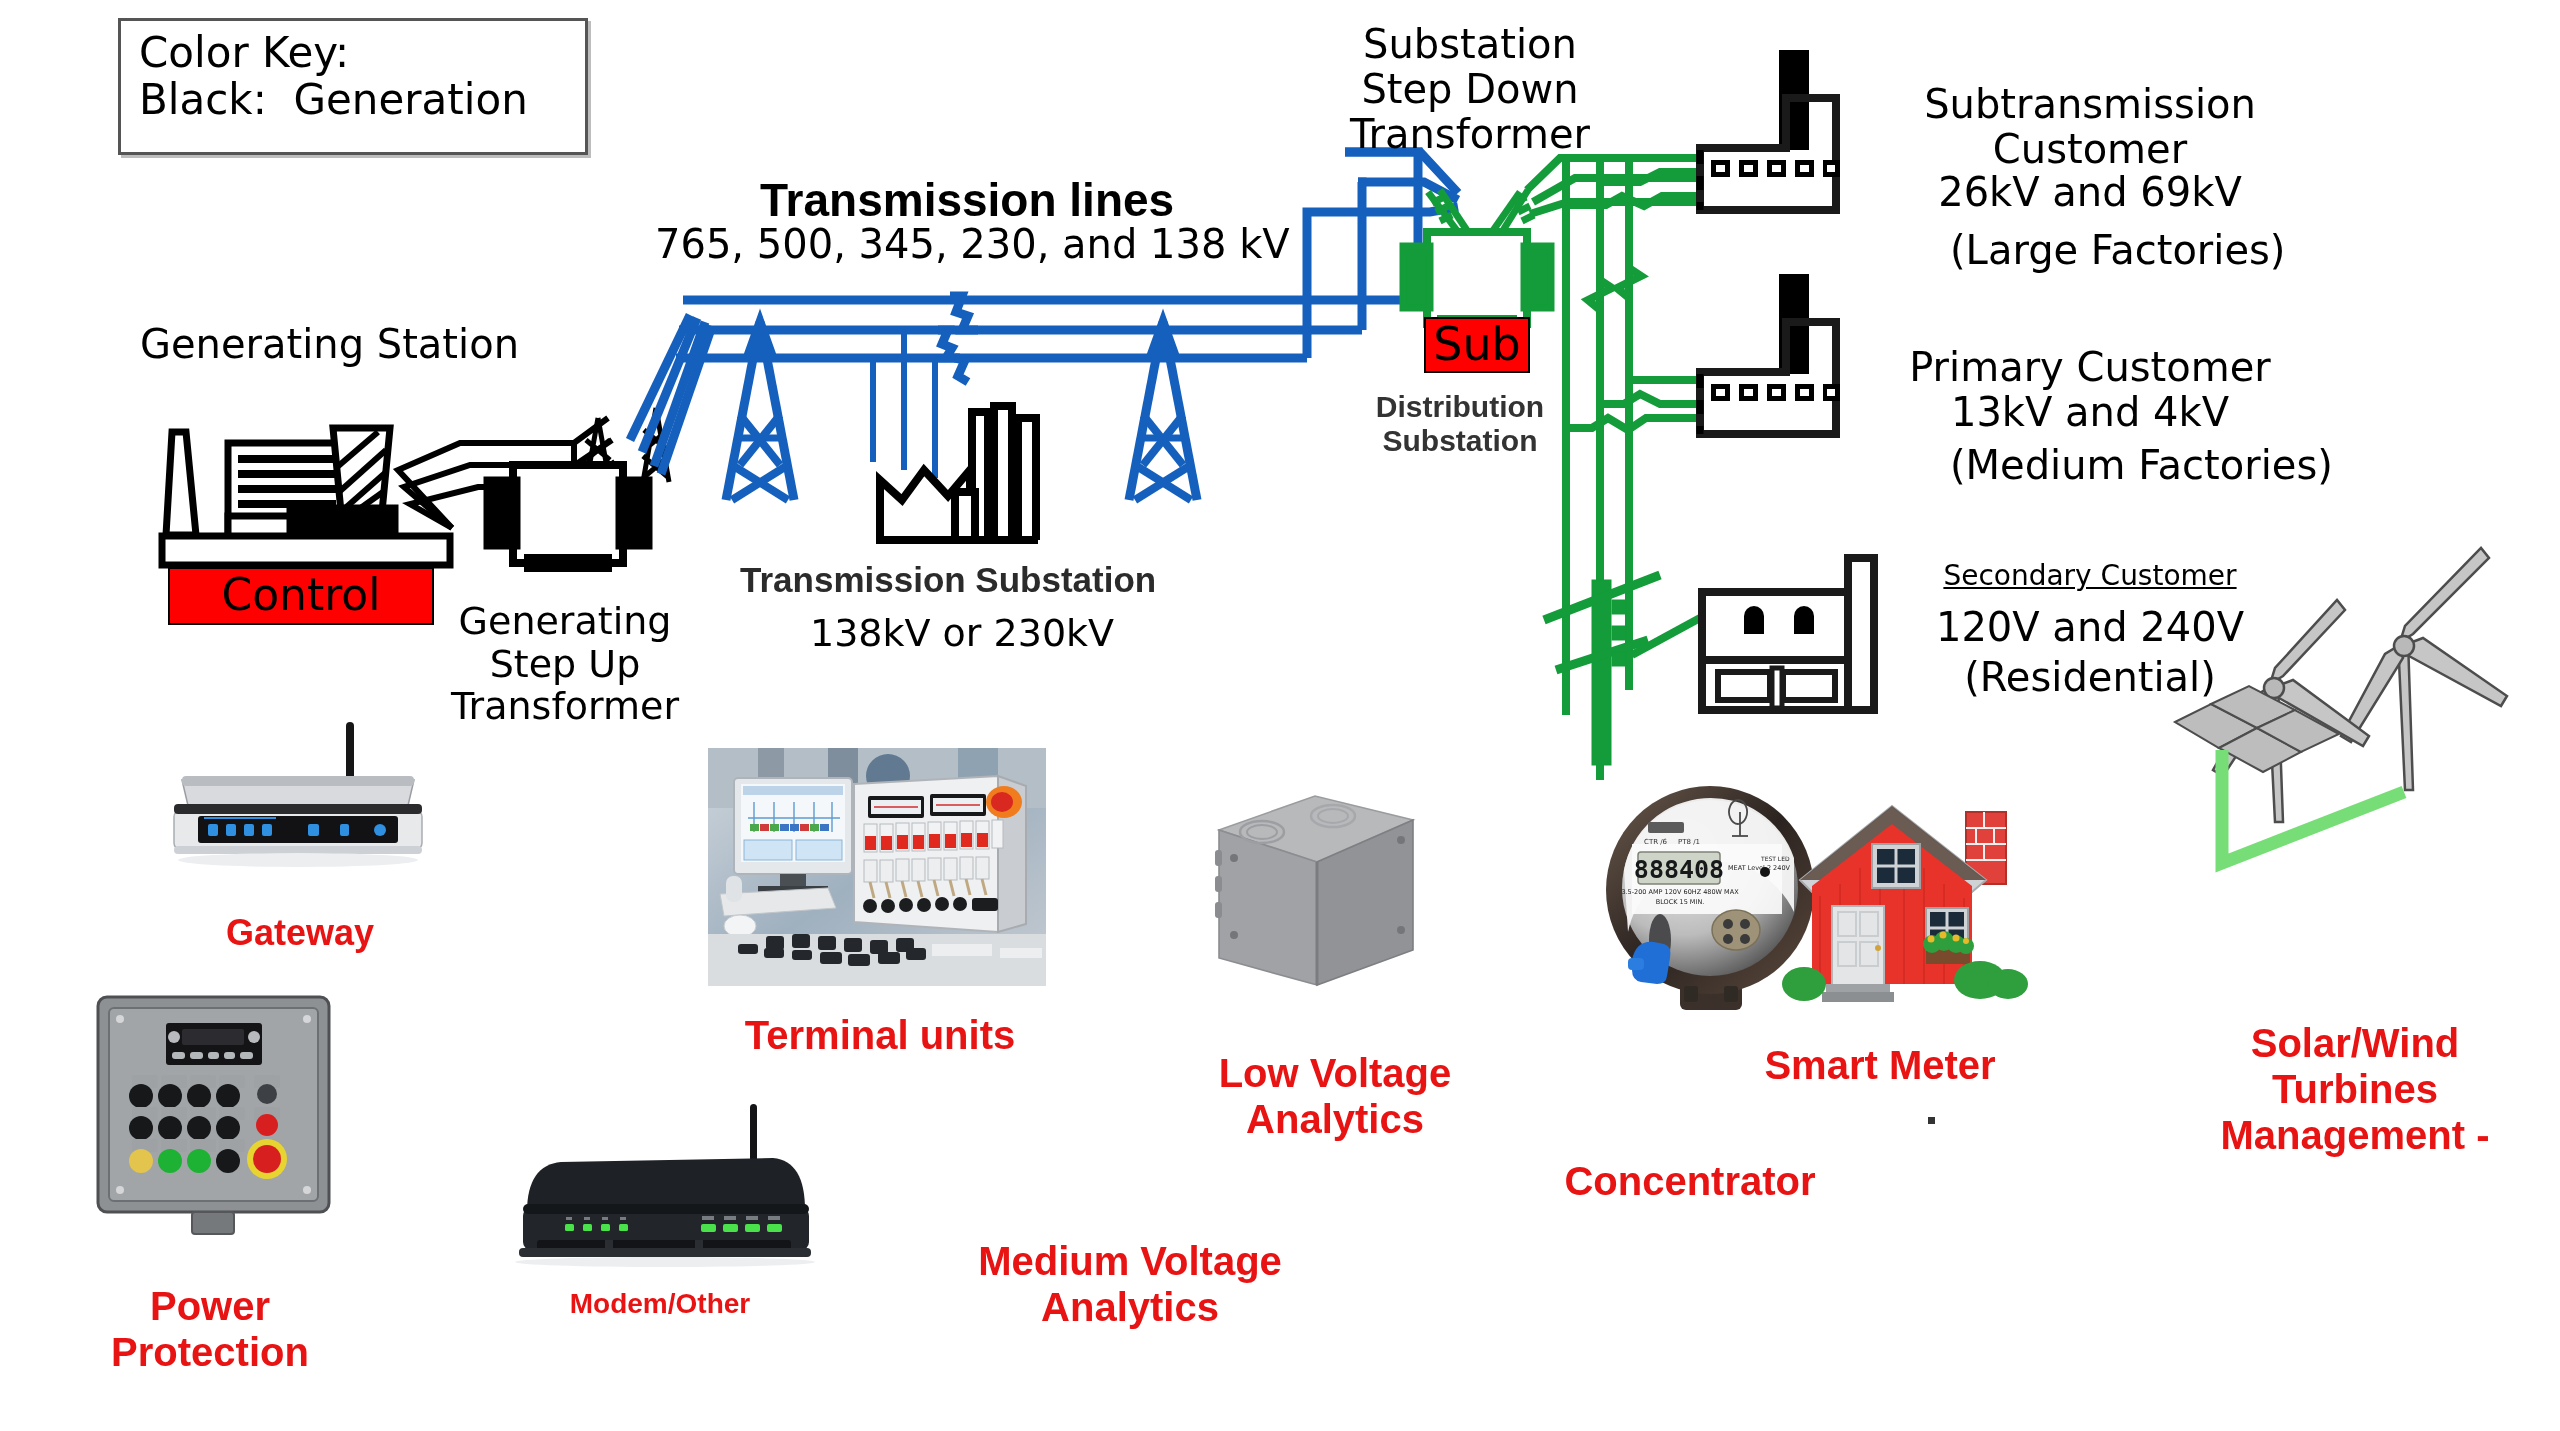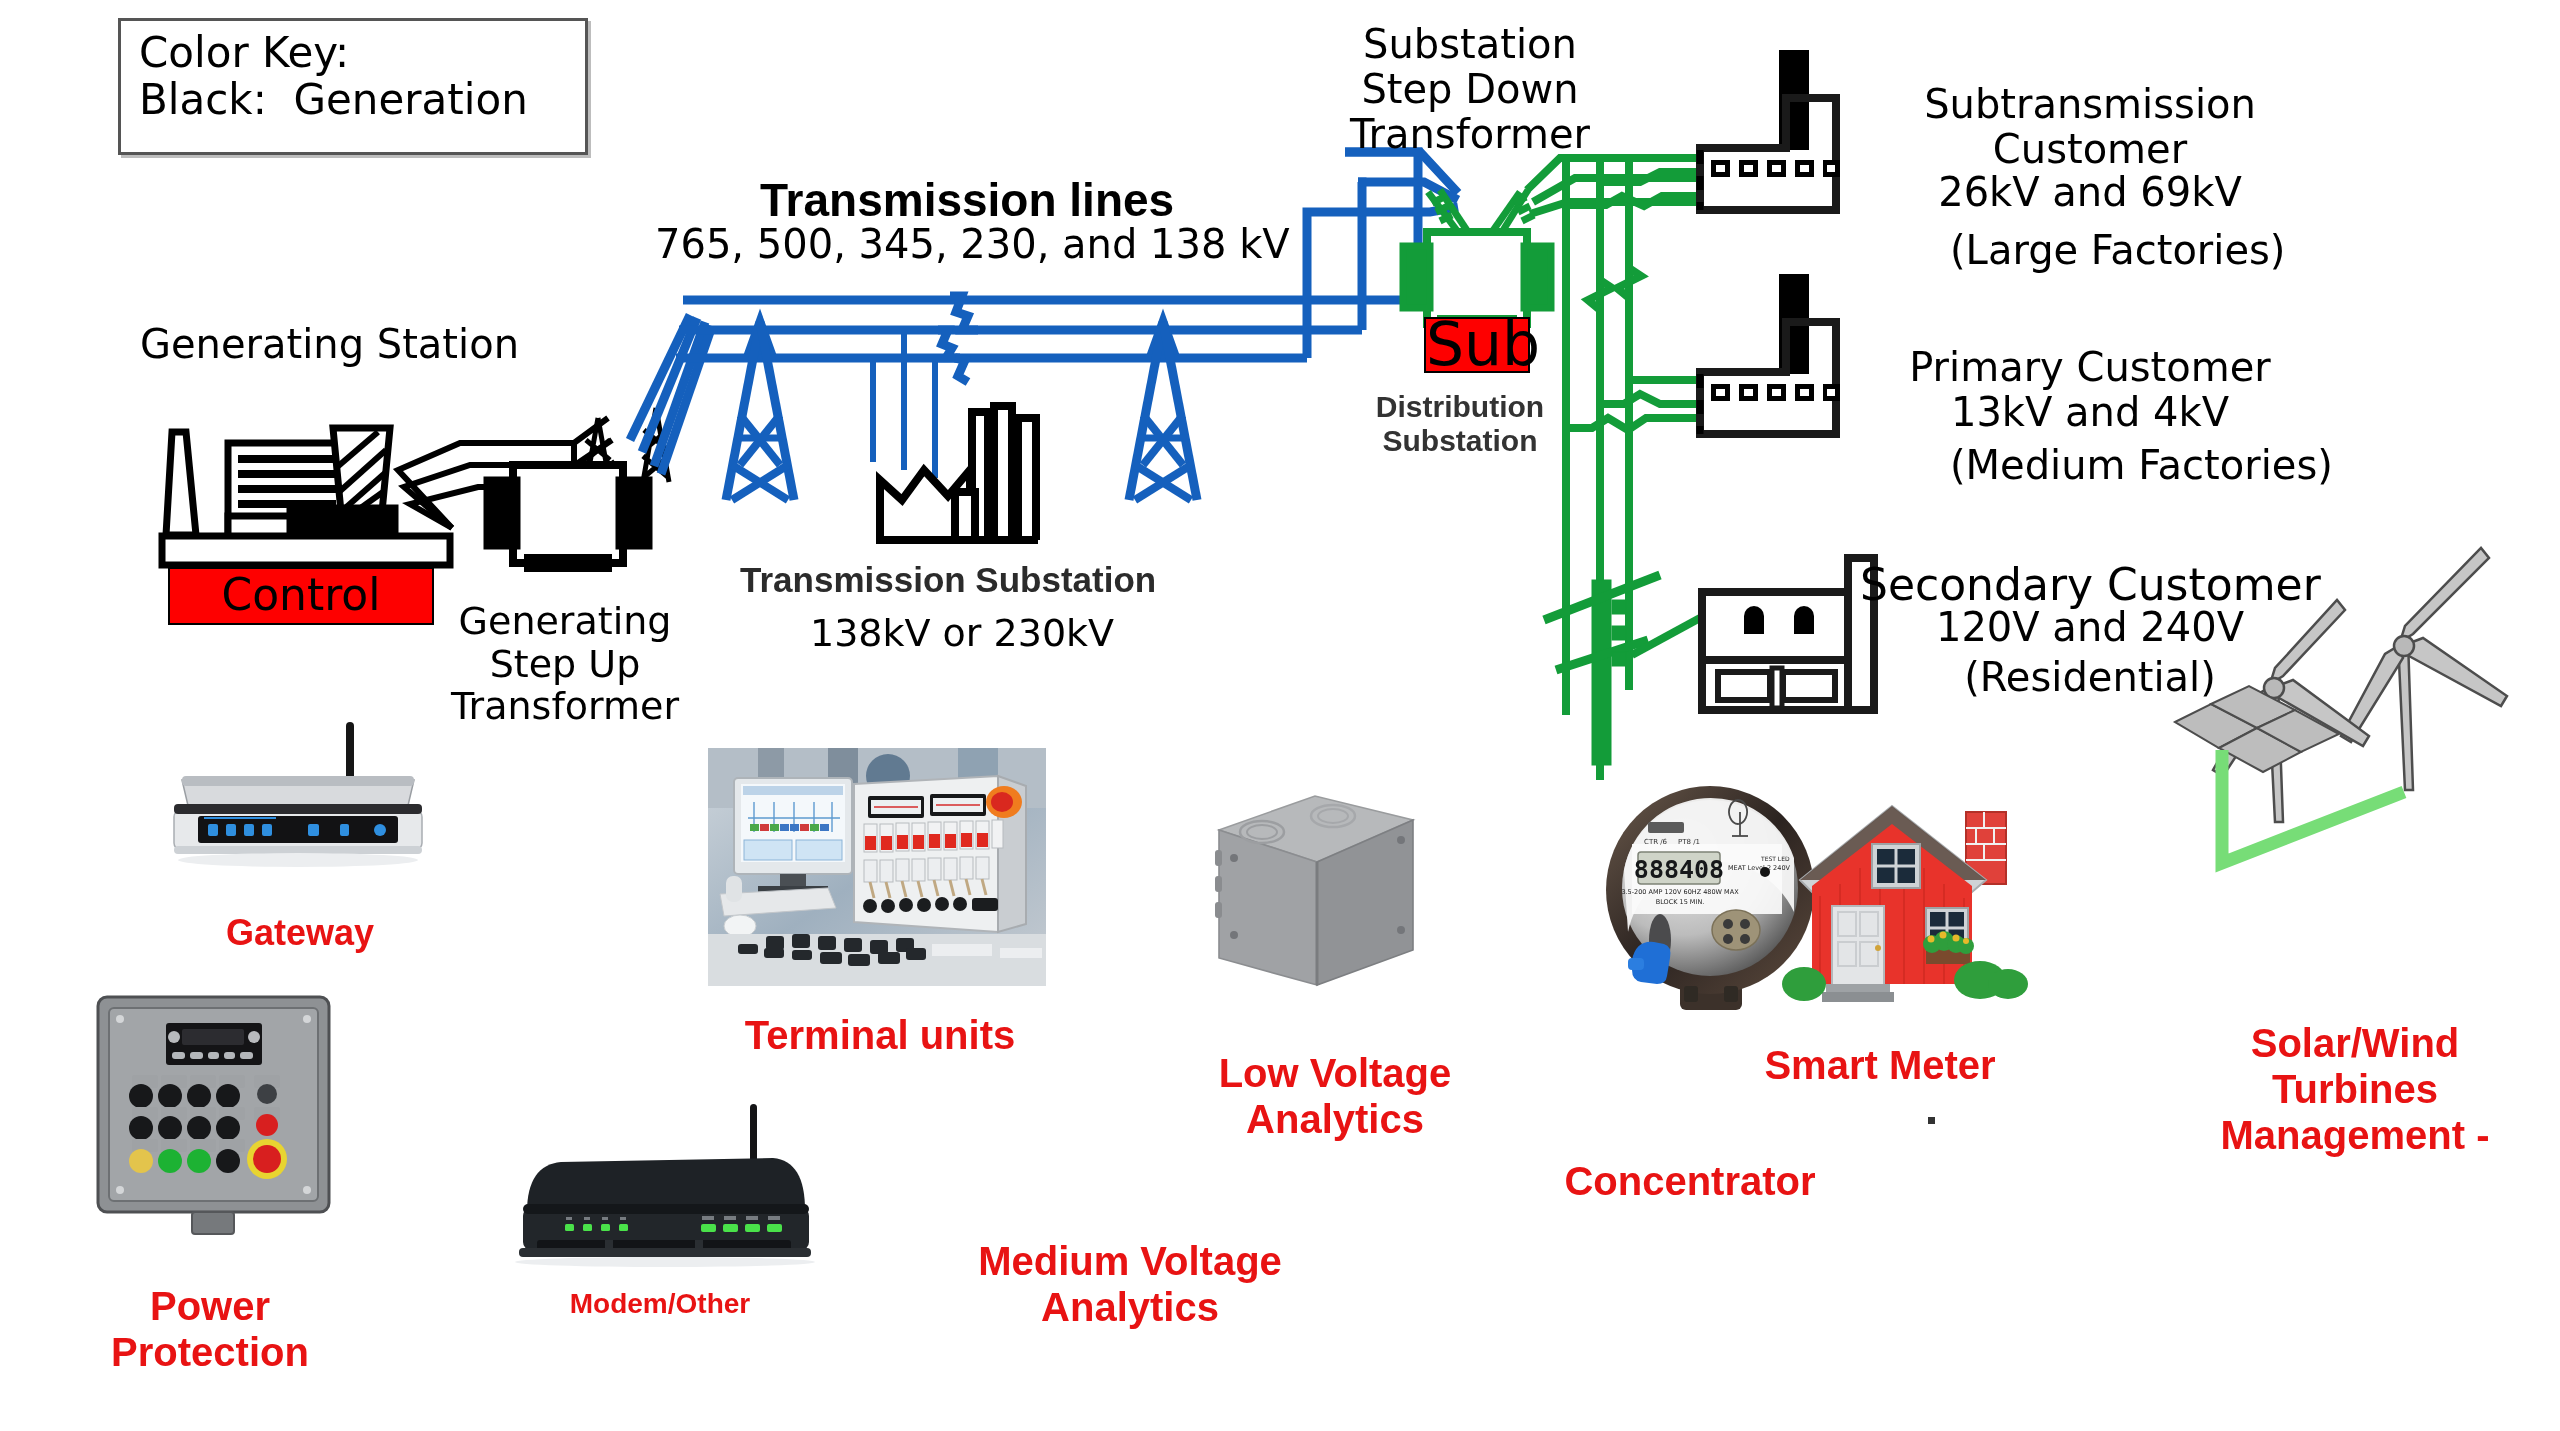--- a/index.html
+++ b/index.html
@@ -245,35 +245,35 @@
 <div class="abs lbl" style="left:760px;top:175px;font-size:46px;font-weight:bold;">Transmission lines</div>
 <div class="abs lbl lbl-thin" style="left:655px;top:222px;font-size:40px;">765, 500, 345, 230, and 138 kV</div>
 
 <div class="abs lbl" style="left:740px;top:560px;font-size:35px;font-weight:bold;color:#2b2b2b;">Transmission Substation</div>
 <div class="abs lbl lbl-thin" style="left:810px;top:612px;font-size:38px;">138kV or 230kV</div>
 
 <div class="abs lbl lbl-thin" style="left:1330px;top:22px;font-size:40px;text-align:center;width:280px;">Substation
 Step Down
 Transformer</div>
 
-<div class="abs redbox" style="left:1424px;top:317px;width:102px;height:52px;font-size:60px;line-height:50px;">Sub</div>
+<div class="abs redbox" style="left:1424px;top:317px;width:102px;height:52px;font-size:46px;line-height:50px;">Sub</div>
 
 <div class="abs lbl" style="left:1345px;top:390px;font-size:30px;font-weight:bold;color:#333;text-align:center;width:230px;">Distribution
 Substation</div>
 
 <div class="abs lbl lbl-thin" style="left:1880px;top:82px;font-size:40px;text-align:center;width:420px;">Subtransmission
 Customer</div>
 <div class="abs lbl lbl-thin" style="left:1880px;top:170px;font-size:40px;text-align:center;width:420px;">26kV and 69kV</div>
 <div class="abs lbl lbl-thin" style="left:1950px;top:228px;font-size:40px;">(Large Factories)</div>
 
 <div class="abs lbl lbl-thin" style="left:1880px;top:345px;font-size:40px;text-align:center;width:420px;">Primary Customer</div>
 <div class="abs lbl lbl-thin" style="left:1880px;top:390px;font-size:40px;text-align:center;width:420px;">13kV and 4kV</div>
 <div class="abs lbl lbl-thin" style="left:1950px;top:443px;font-size:40px;">(Medium Factories)</div>
 
-<div class="abs lbl lbl-thin" style="left:1860px;top:560px;font-size:44px;text-align:right;width:460px;">Secondary Customer</div>
+<div class="abs lbl lbl-thin" style="left:1860px;top:560px;font-size:28px;text-align:center;width:460px;text-decoration:underline;">Secondary Customer</div>
 <div class="abs lbl lbl-thin" style="left:1860px;top:605px;font-size:40px;text-align:center;width:460px;">120V and 240V</div>
 <div class="abs lbl lbl-thin" style="left:1860px;top:655px;font-size:40px;text-align:center;width:460px;">(Residential)</div>
 
 <div class="photo" style="left:168px;top:718px;width:260px;height:170px;">
   <svg width="260" height="170">
     <rect x="178" y="4" width="8" height="105" rx="4" fill="#161616"></rect>
     <path d="M14,62 L246,62 L238,96 L22,96 Z" fill="#d8dadd" stroke="#9a9ea3" stroke-width="1.5"></path>
     <rect x="14" y="58" width="232" height="10" rx="4" fill="#b9bdc2"></rect>
     <rect x="6" y="92" width="248" height="40" rx="7" fill="#e7e9eb" stroke="#a9adb2" stroke-width="1.5"></rect>
     <rect x="6" y="86" width="248" height="10" rx="4" fill="#2b2b2e"></rect>

